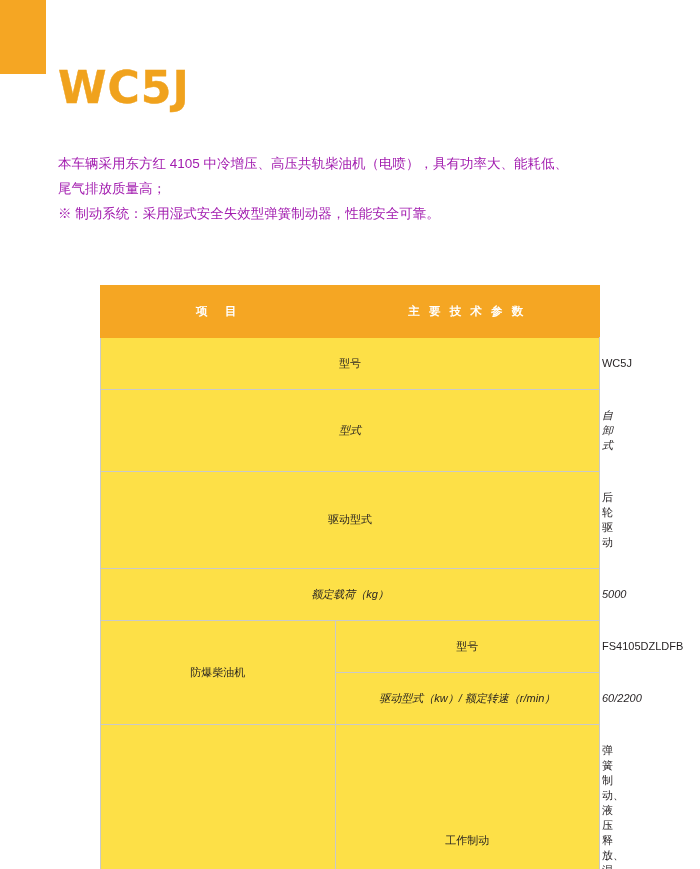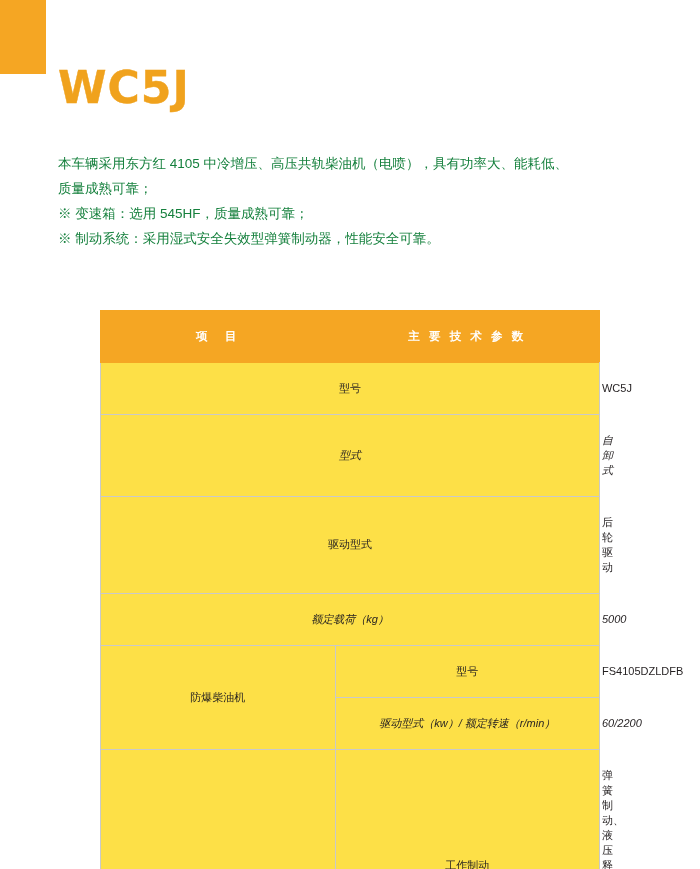--- a/index.html
+++ b/index.html
@@ -65,21 +65,21 @@
   .features-heading {
     color: #e2231a;
     font-weight: bold;
     font-size: 15px;
     margin: 0 0 12px 0;
     letter-spacing: 0.5px;
   }
   .feature-line {
     font-size: 13.5px;
     line-height: 1.85;
-    color: #15803d;
+    color: #a21caf;
     margin: 0;
   }
 
   
   .spec-table-wrap {
     margin-top: 58px;
     padding: 0 42px;
   }
   table.spec {
     width: 100%;
@@ -122,22 +122,21 @@
 </div>
 
 <div class="page-inner">
 
   <div class="title-block">
     <h1 class="model-title">WC5J</h1>
   </div>
 
   <div class="features">
     <p class="feature-line">本车辆采用东方红 4105 中冷增压、高压共轨柴油机（电喷），具有功率大、能耗低、</p>
-    <p class="feature-line">质量成熟可靠；</p>
-    <p class="feature-line">※ 变速箱：选用 545HF，质量成熟可靠；</p>
+    <p class="feature-line">尾气排放质量高；</p>
     <p class="feature-line">※ 制动系统：采用湿式安全失效型弹簧制动器，性能安全可靠。</p>
   </div>
 
   <div class="spec-table-wrap">
     <table class="spec">
       <thead>
         <tr>
           <th class="col-item">项　目</th>
           <th class="col-val">主 要 技 术 参 数</th>
         </tr>

